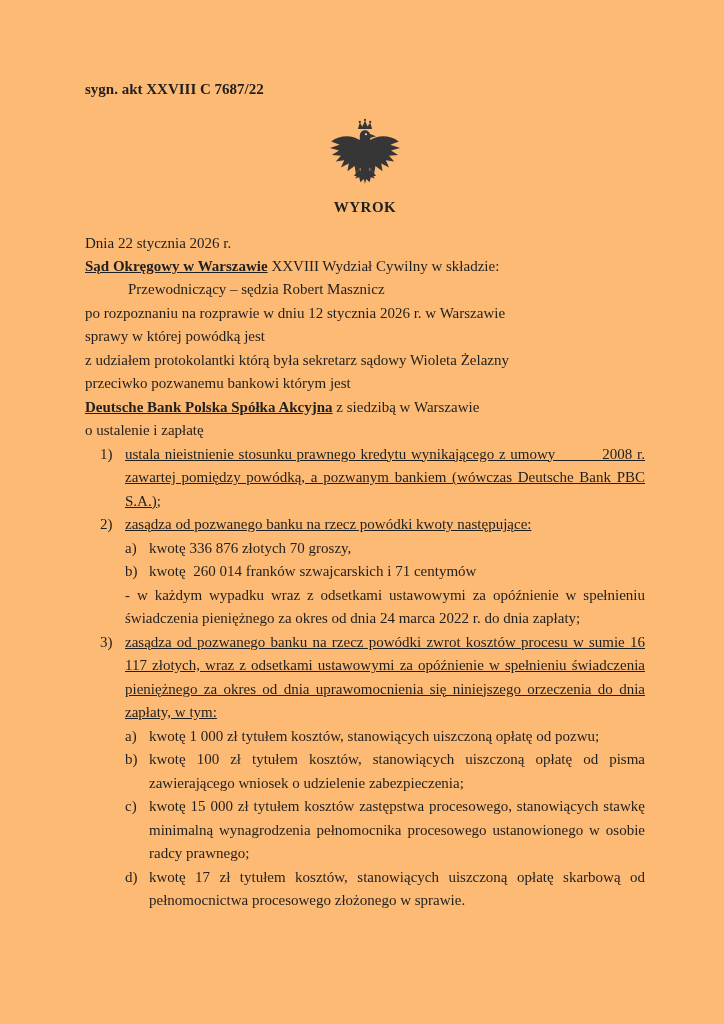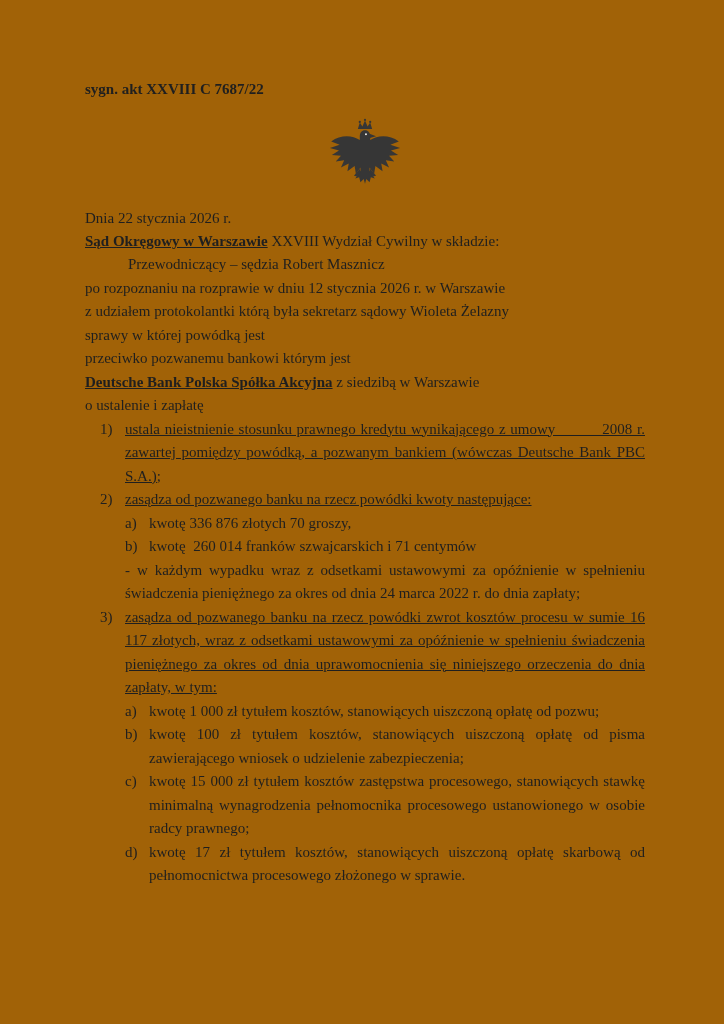--- a/index.html
+++ b/index.html
@@ -1,20 +1,20 @@
 <!DOCTYPE html>
 <html lang="pl"><head>
 <meta charset="utf-8">
 <style>
   html,body { margin:0; padding:0; background:#ffffff; }
   .page {
     position:relative;
     width:724px; height:1024px;
     box-sizing:border-box;
-    background:#a16207;
+    background:#fdba74;
     padding:78px 79px 0 85px;
     font-family:"Liberation Serif", serif;
     font-size:15px;
     line-height:23.5px;
     color:#1f1f1f;
     overflow:hidden;
   }
   .case-number { font-weight:bold; }
   .emblem { text-align:center; margin-top:16px; height:76px; }
   .emblem svg { display:inline-block; }
@@ -64,28 +64,29 @@
                  C98 26 80 26 68 34 L68 28 C68 23 65 19 60 19 Z"></path>
 
         <path d="M52 78 L43 89 L48 90 L53 84 Z"></path>
         <path d="M68 78 L77 89 L72 90 L67 84 Z"></path>
 
         <circle cx="61.5" cy="25" r="1.4" fill="#ffffff"></circle>
       </g>
     </svg>
   </div>
 
+  <div class="title">WYROK</div>
   <div class="date-line">Dnia 22 stycznia 2026 r.</div>
 
   <div id="intro">
       <div class="para"><b>Sąd Okręgowy w Warszawie</b> XXVIII Wydział Cywilny w składzie:</div>
       <div class="para indent">Przewodniczący – sędzia Robert Masznicz</div>
       <div class="para">po rozpoznaniu na rozprawie w dniu 12 stycznia 2026 r. w Warszawie</div>
+      <div class="para">sprawy w której powódką jest</div>
       <div class="para">z udziałem protokolantki którą była sekretarz sądowy Wioleta Żelazny</div>
-      <div class="para">sprawy w której powódką jest</div>
       <div class="para">przeciwko pozwanemu bankowi którym jest</div>
       <div class="para"><b>Deutsche Bank Polska Spółka Akcyjna</b> z siedzibą w Warszawie</div>
       <div class="para">o ustalenie i zapłatę</div>
     </div>
   <div id="rulings">
       <div class="ruling">
         <div class="r-marker">1)</div>
         <div class="r-body">
           <div class="r-text">ustala nieistnienie stosunku prawnego kredytu wynikającego z umowy &nbsp;&nbsp;&nbsp;&nbsp;&nbsp;&nbsp;&nbsp;&nbsp; 2008 r. zawartej pomiędzy powódką, a pozwanym bankiem (wówczas Deutsche Bank PBC S.A.);</div>
         </div>

